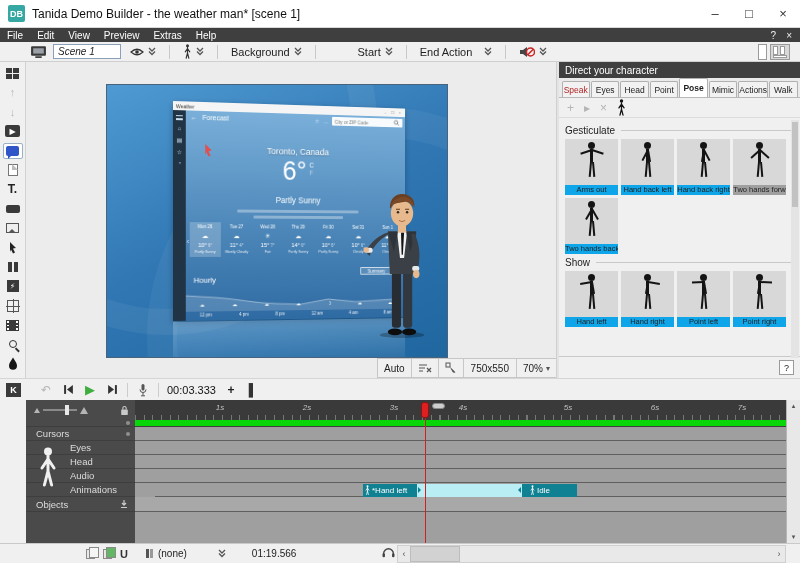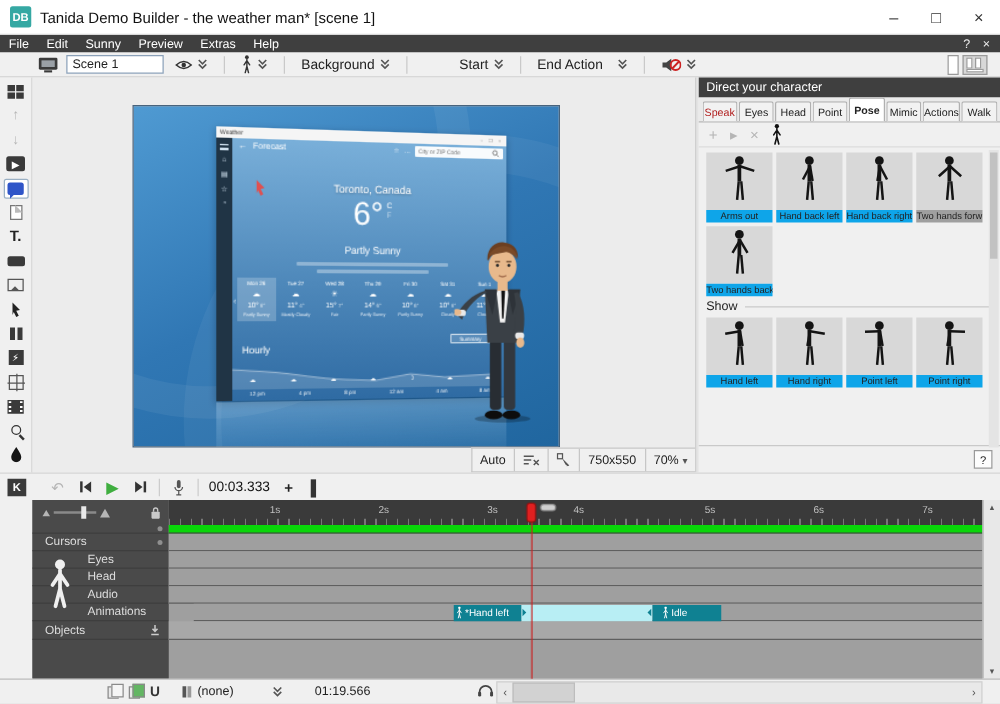--- a/index.html
+++ b/index.html
@@ -14,21 +14,21 @@
   .apptitle{font-size:12px;color:#111;}
   .winbtns{margin-left:auto;display:flex;height:28px;}
   .winbtn{width:34px;height:28px;display:flex;align-items:center;justify-content:center;font-size:13px;color:#333;}
   
   .menubar{left:0;top:28px;width:800px;height:14px;background:#3f3f3f;display:flex;align-items:center;color:#fff;font-size:10px;}
   .menuitem{padding:0 7px;height:14px;display:flex;align-items:center;}
   .menuright{margin-left:auto;display:flex;gap:10px;padding-right:8px;font-size:10px;color:#eee;}
   
   .toolbar{left:0;top:42px;width:800px;height:20px;background:#f0f0f0;border-bottom:1px solid #cfcfcf;display:flex;align-items:center;gap:6px;padding-left:30px;}
   .tbsep{width:1px;height:14px;background:#c9c9c9;margin:0 4px;}
-  .scenefield{width:78px;height:15px;border:1px solid #8aa0b8;background:#fff;font-size:10px;padding:4px 4px;display:flex;align-items:center;}
+  .scenefield{width:68px;height:15px;border:1px solid #8aa0b8;background:#fff;font-size:10px;padding:4px 4px;display:flex;align-items:center;font-style:italic;}
   .tbtn{display:flex;align-items:center;gap:4px;font-size:11px;color:#222;padding:1px 3px;}
   .layoutbtns{margin-left:auto;display:flex;gap:3px;padding-right:10px;align-items:flex-end;}
   .lb1{width:9px;height:16px;background:#fff;border:1px solid #9a9a9a;}
   .lb2{width:20px;height:16px;position:relative;border:1px solid #9a9a9a;background:#d8d8d8;}
   .lb2 i{position:absolute;background:#fff;border:1px solid #9a9a9a;}
   
   .lefttools{left:0;top:62px;width:26px;height:334px;background:#f0f0f0;border-right:1px solid #d2d2d2;display:flex;flex-direction:column;align-items:center;padding-top:3px;gap:3.4px;}
   .ltool{width:20px;height:16px;display:flex;align-items:center;justify-content:center;font-size:11px;color:#222;}
   .ltool.sel{background:#fff;border:1px solid #9ab0c4;border-radius:2px;}
   .gray{color:#b5b5b5;}
@@ -154,21 +154,21 @@
   .ztri.big{border-left-width:4px;border-right-width:4px;border-bottom-width:7px;}
   .ztrack{width:34px;height:2px;background:#8a8a8a;position:relative;}
   .zthumb{position:absolute;left:22px;top:-4px;width:4px;height:10px;background:#e8e8e8;}
   .locksl{position:absolute;right:6px;top:5px;}
   .tl-row{position:absolute;left:0;right:0;display:flex;align-items:center;border-bottom:1px solid #3e3e3e;}
   .tl-dot{position:absolute;right:5px;width:4px;height:4px;border-radius:50%;background:#8f8f8f;}
   .tl-person{position:absolute;left:12px;top:44px;color:#f0f0f0;}
   .tracks{position:absolute;left:135px;top:0;width:651px;height:143px;background:#9f9f9f;}
   .ruler{position:absolute;left:0;top:0;right:0;height:20px;background:#3a3a3a;color:#c0c0c0;font-size:8px;}
   .ruler .ticks{position:absolute;left:0;right:0;bottom:0;height:5px;background:repeating-linear-gradient(90deg,#777 0 1px,transparent 1px 8.7px);}
-  .rlabel{position:absolute;top:3px;transform:translateX(-50%);}
+  .rlabel{position:absolute;top:3px;transform:translateX(-50%);font-style:italic;}
   .trackrow{position:absolute;left:0;right:0;background:#9f9f9f;border-bottom:1px solid #5f5f5f;}
   .greenrow{background:#09d609;border-bottom:1px solid #3e3e3e;}
   .playline{position:absolute;top:16px;bottom:0;width:1px;background:#cc2222;z-index:8;}
   .playhead{position:absolute;top:2px;width:8px;height:16px;background:#e02020;border:1px solid #8d1414;border-radius:3px;z-index:9;}
   .playgrip{position:absolute;top:3px;width:13px;height:6px;background:#cfcfcf;border:1px solid #8a8a8a;border-radius:3px;z-index:9;}
   .clip{position:absolute;height:13px;display:flex;align-items:center;gap:2px;font-size:8px;color:#fff;padding-left:2px;white-space:nowrap;z-index:5;}
   .clipA{background:#0f8192;}
   .clipMid{background:#b8eef4;z-index:4;}
   .clipMid:before{content:"";position:absolute;left:1px;top:3px;border:3px solid transparent;border-left-color:#0f8192;}
   .clipMid:after{content:"";position:absolute;right:1px;top:3px;border:3px solid transparent;border-right-color:#0f8192;}
@@ -297,21 +297,21 @@
       <div class="winbtn">□</div>
       <div class="winbtn">×</div>
     </div>
   </div>
 
   <div class="abs menubar">
     <div style="display:flex;">
 
     <div class="menuitem">File</div>
         <div class="menuitem">Edit</div>
-        <div class="menuitem">Sunny</div>
+        <div class="menuitem">View</div>
         <div class="menuitem">Preview</div>
         <div class="menuitem">Extras</div>
         <div class="menuitem">Help</div>
       </div>
     <div class="menuright">
       <span>?</span>
       <span>×</span>
     </div>
   </div>
 
@@ -620,20 +620,21 @@
       </div>
     <div class="prow">
       <span class="dis"><span>+</span></span>
       <span class="dis">▸</span>
       <span class="dis">×</span>
       <svg class="ic" width="9" height="17" style="color:#111">
           <use href="#sym-person"></use>
         </svg>
     </div>
     <div class="psec">
+      <div class="sechead">Gesticulate</div>
       <div class="thumbgrid">
 
           <div class="thumb" data-arms="out">
             <div class="tbox">
               <div class="fig">
                 <i class="head"></i>
                 <i class="torso"></i>
                 <i class="arm la"></i>
                 <i class="arm ra"></i>
                 <i class="leg ll"></i>

